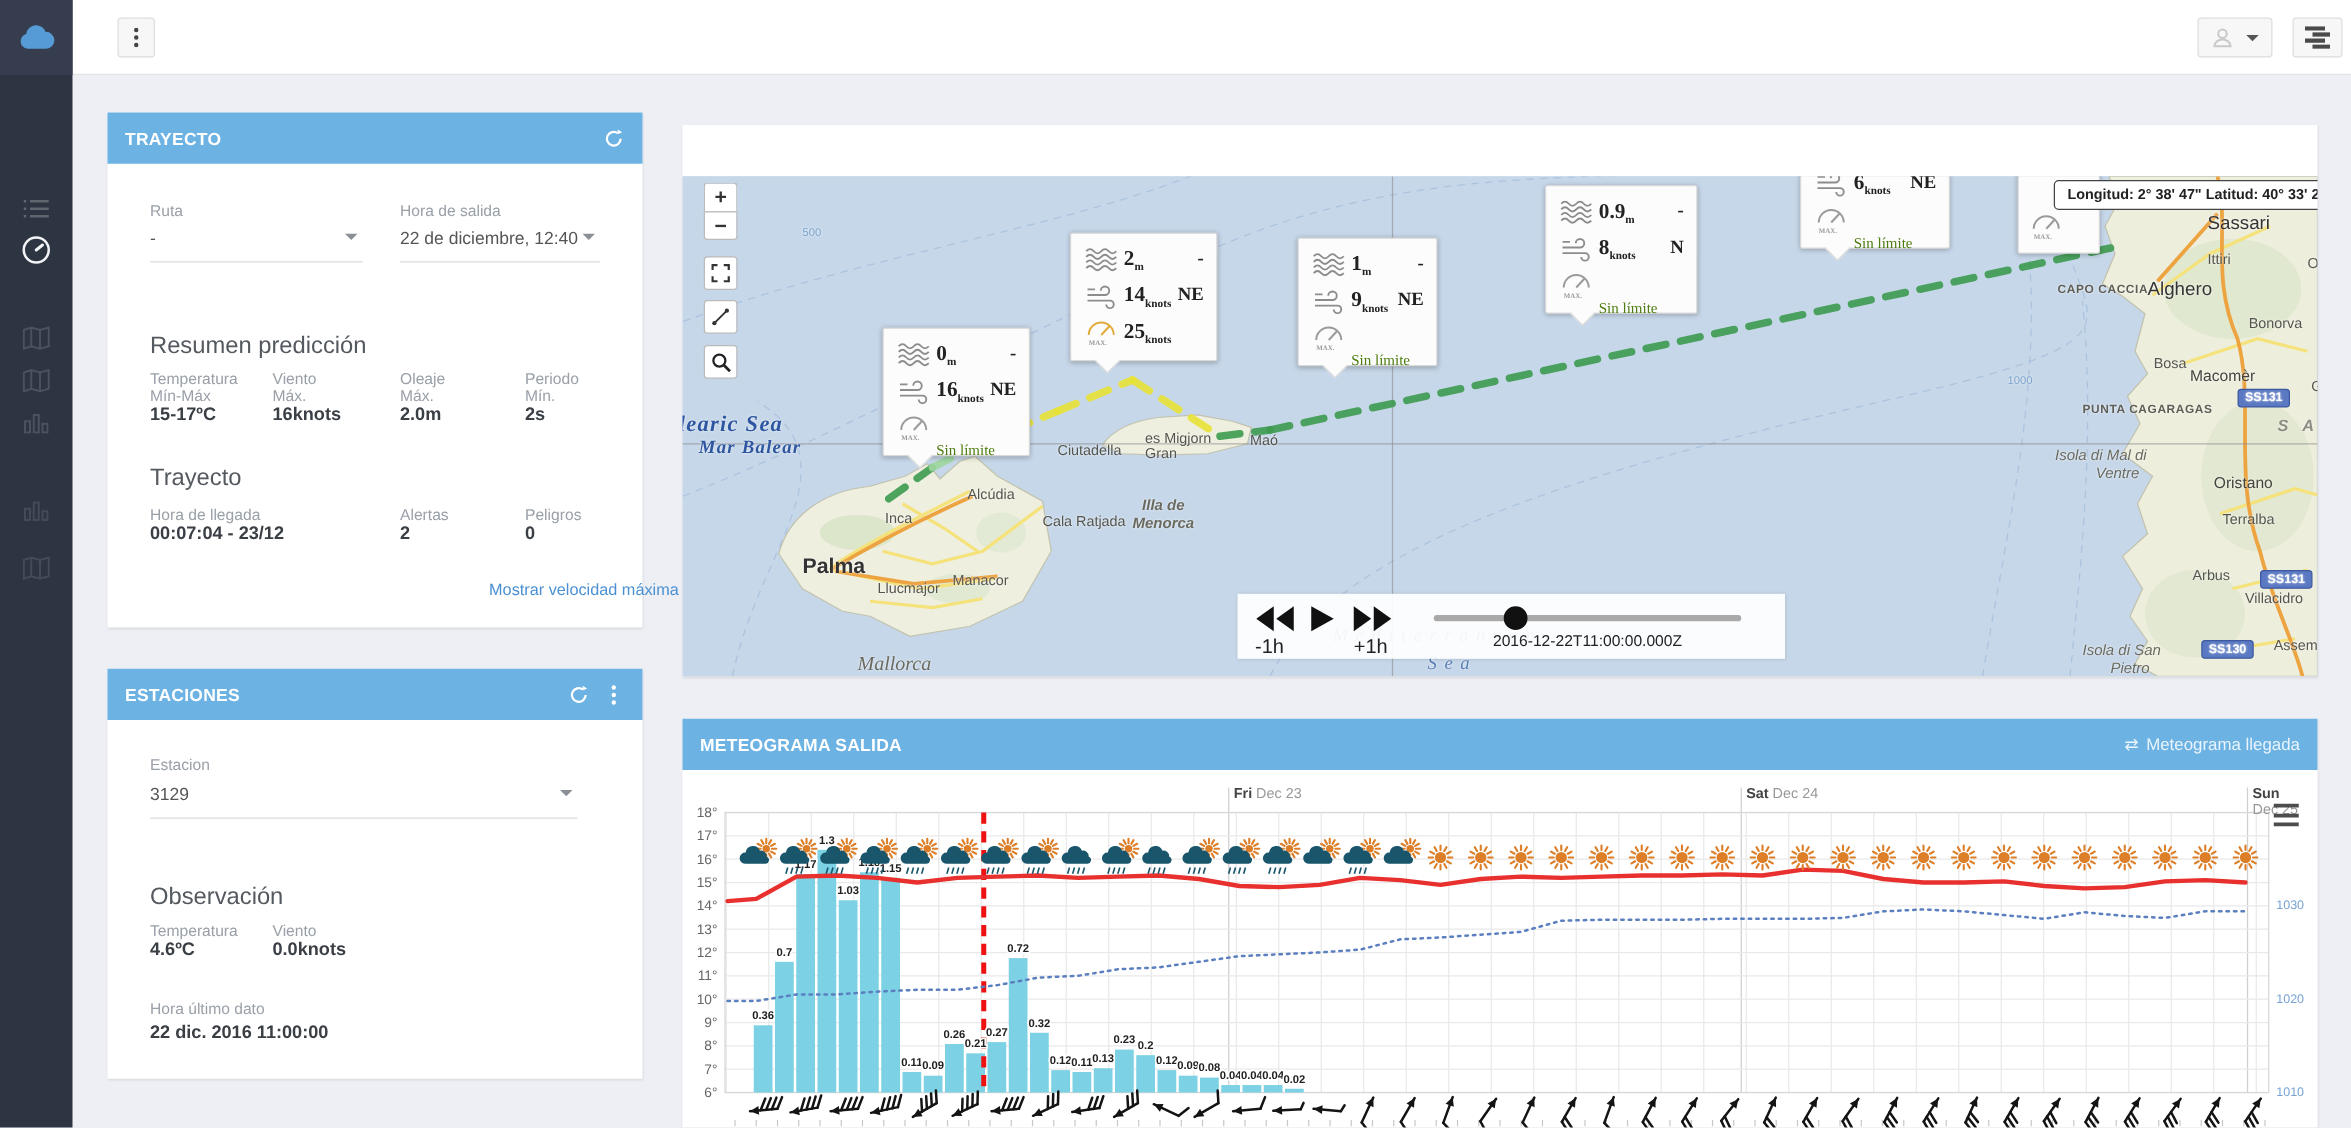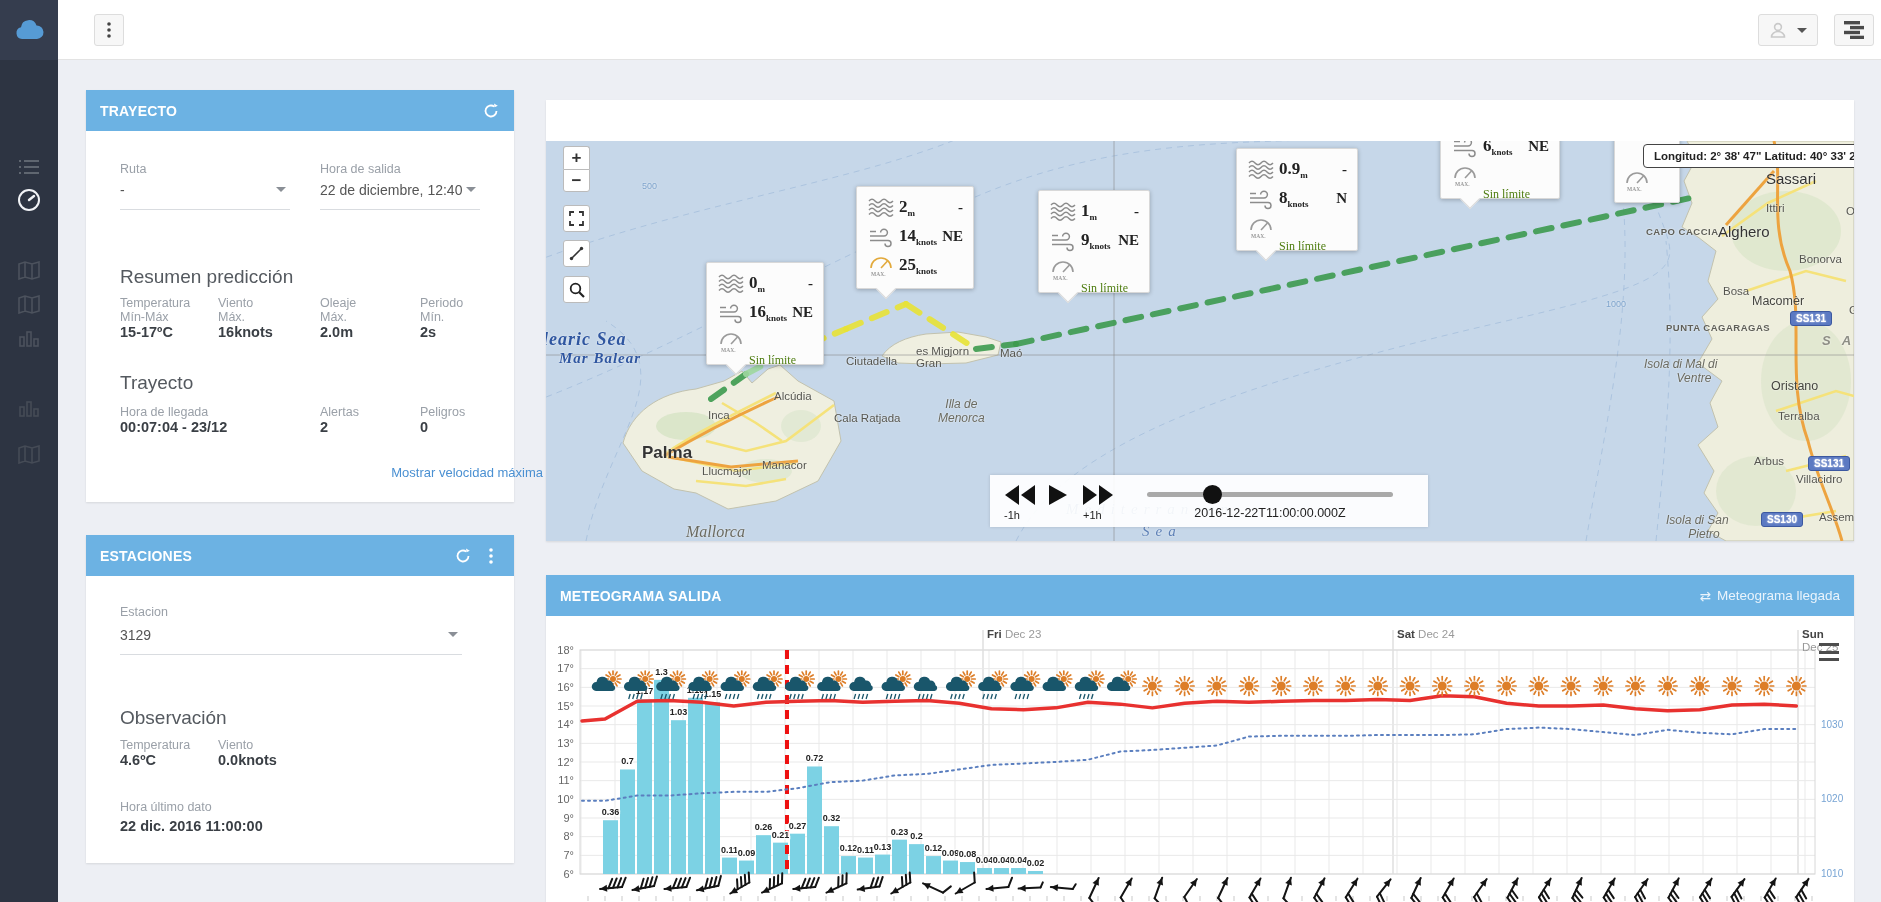--- a/index.html
+++ b/index.html
@@ -45,21 +45,21 @@
   .wrow { display:flex; align-items:center; height:29px;font-family:Liberation Serif, serif; }
   .wicon { width:34px; display:flex; align-items:center; justify-content:center; flex:none; }
   .wval { font-size:17px; font-weight:bold; color:#222; width:52px; }
   .wval sub { font-size:9px; font-weight:bold; color:#222; }
   .wtxt { font-size:12px; color:#4d7c0f;margin-top:38px; }
   .wdir { font-size:15px; font-weight:bold; color:#222; margin-left:auto; }
   .tail { position:absolute; bottom:-8px; left:22px; width:14px; height:14px; background:#fcfcfc; border-right:1px solid #d8d8d8; border-bottom:1px solid #d8d8d8; transform:rotate(45deg); }
   #coord-tip { position:absolute; background:#fff; border:1px solid #444; border-radius:4px; padding:5px 10px; font-size:11.5px; font-weight:bold; color:#222; z-index:8; white-space:nowrap; }
   #timeline { position:absolute; background:rgba(255,255,255,.92); z-index:5; box-shadow:0 0 3px rgba(0,0,0,.15); }
   .tl-btn { position:absolute; cursor:pointer; }
-  .tl-lab { position:absolute; font-size:11px; color:#222; }
+  .tl-lab { position:absolute; font-size:16px; color:#222; }
   #tl-track { position:absolute; height:5px; background:#a9a9a9; border-radius:3px; cursor:pointer; }
   #tl-knob { position:absolute; width:19px; height:19px; border-radius:50%; background:#111; cursor:grab; }
   #tl-time { position:absolute; font-size:12.5px; color:#222; text-align:center; }
   
   #meteo-link { margin-left:auto; font-size:13.5px; color:#eaf4fc; cursor:pointer; display:flex; align-items:center; gap:6px; }
   #hc-menu { position:absolute; right:12px; top:66px; width:26px; height:22px; cursor:pointer; z-index:5; display:flex; flex-direction:column; justify-content:space-between; padding:2px 3px; }
   #hc-menu span { display:block; height:3px; background:#4d4d4d; }
 </style>
 </head>
 <body>
@@ -346,21 +346,21 @@
             <path d="M19 2 L33 12 L19 22 Z"></path>
           </g>
       </svg>
       <span class="tl-lab" style="left:14px;top:34px">-1h</span>
       <span class="tl-lab" style="left:93px;top:34px">+1h</span>
       <div id="tl-track" style="left:157px;top:17px;width:246px"></div>
       <div id="tl-knob" style="left:213px;top:10px"></div>
       <div id="tl-time" style="left:130px;top:31px;width:300px">2016-12-22T11:00:00.000Z</div>
     </div>
   <div class="ml sea-lg" style="left: -26px; top: 188px;">Balearic Sea</div><div class="ml sea-md" style="left: 13px; top: 209px;">Mar Balear</div><div class="ml town-xl" style="left: 96px; top: 302px;">Palma</div><div class="ml sm" style="left: 162px; top: 268px;">Inca</div><div class="ml sm" style="left: 228px; top: 249px;">Alcúdia</div><div class="ml sm" style="left: 288px; top: 271px;">Cala Ratjada</div><div class="ml sm" style="left: 216px; top: 318px;">Manacor</div><div class="ml sm" style="left: 156px; top: 324px;">Llucmajor</div><div class="ml island" style="left: 140px; top: 382px;">Mallorca</div><div class="ml sm" style="left: 300px; top: 214px;">Ciutadella</div><div class="ml sm" style="left: 370px; top: 204px;">es Migjorn
-Gran</div><div class="ml sm" style="left: 454px; top: 206px;">Maó</div><div class="ml island-sm" style="left: 392px; top: 256px;">Illa de
+Gran</div><div class="ml sm" style="left: 454px; top: 206px;">Maó</div><div class="ml island-sm" style="left: 360px; top: 256px; font-weight: bold;">Illa de
 Menorca</div><div class="ml sea-sp" style="left: 520px; top: 360px;">Mediterranean</div><div class="ml sea-sp" style="left: 596px; top: 382px;">Sea</div><div class="ml town-lg" style="left: 1220px; top: 29px;">Sassari</div><div class="ml sm" style="left: 1220px; top: 61px;">Ittiri</div><div class="ml sm" style="left: 1300px; top: 64px;">Ozieri</div><div class="ml caps-sm" style="left: 1100px; top: 85px;">CAPO CACCIA</div><div class="ml town-lg" style="left: 1172px; top: 82px;">Alghero</div><div class="ml sm" style="left: 1253px; top: 112px;">Bonorva</div><div class="ml sm" style="left: 1177px; top: 144px;">Bosa</div><div class="ml md" style="left: 1206px; top: 153px;">Macomèr</div><div class="ml badge" style="left: 1244px; top: 170px;">SS131</div><div class="ml sm" style="left: 1303px; top: 163px;">Gavo</div><div class="ml region" style="left: 1276px; top: 192px;">S A R D</div><div class="ml caps-sm" style="left: 1120px; top: 181px;">PUNTA CAGARAGAS</div><div class="ml island-sm" style="left: 1098px; top: 216px;">Isola di Mal di
         Ventre</div><div class="ml md" style="left: 1225px; top: 238px;">Oristano</div><div class="ml sm" style="left: 1232px; top: 269px;">Terralba</div><div class="ml sm" style="left: 1208px; top: 314px;">Arbus</div><div class="ml badge" style="left: 1262px; top: 315px;">SS131</div><div class="ml sm" style="left: 1250px; top: 332px;">Villacidro</div><div class="ml island-sm" style="left: 1120px; top: 372px;">Isola di San
     Pietro</div><div class="ml badge" style="left: 1215px; top: 371px;">SS130</div><div class="ml sm" style="left: 1273px; top: 370px;">Assemini</div><div class="ml depth" style="left: 1060px; top: 158px;">1000</div><div class="ml depth" style="left: 96px; top: 40px;">500</div><div class="wpopup" style="left: 160px; top: 121px; width: 118px;">
         <div class="wrow">
           <span class="wicon">
             <svg width="30" height="20" viewBox="0 0 30 20">
               <g fill="none" stroke="#8c8c8c" stroke-width="1.5">
                 <path d="M2 3 q3 -3.4 6 0 t6 0 t6 0 t6 0"></path>
                 <path d="M2 7.5 q3 -3.4 6 0 t6 0 t6 0 t6 0"></path>
                 <path d="M2 12 q3 -3.4 6 0 t6 0 t6 0 t6 0"></path>

